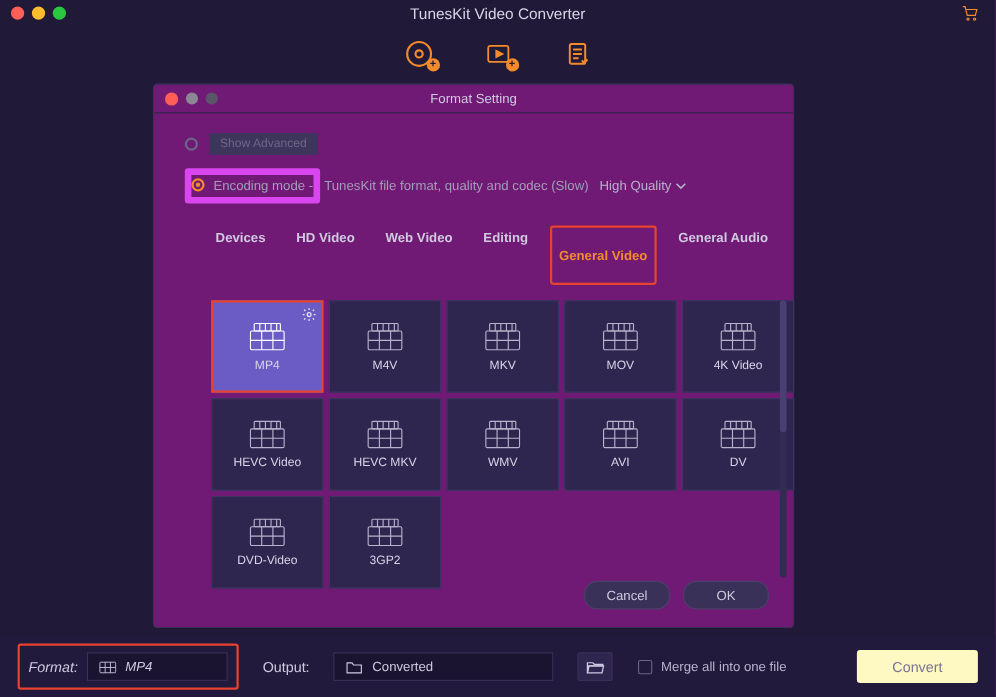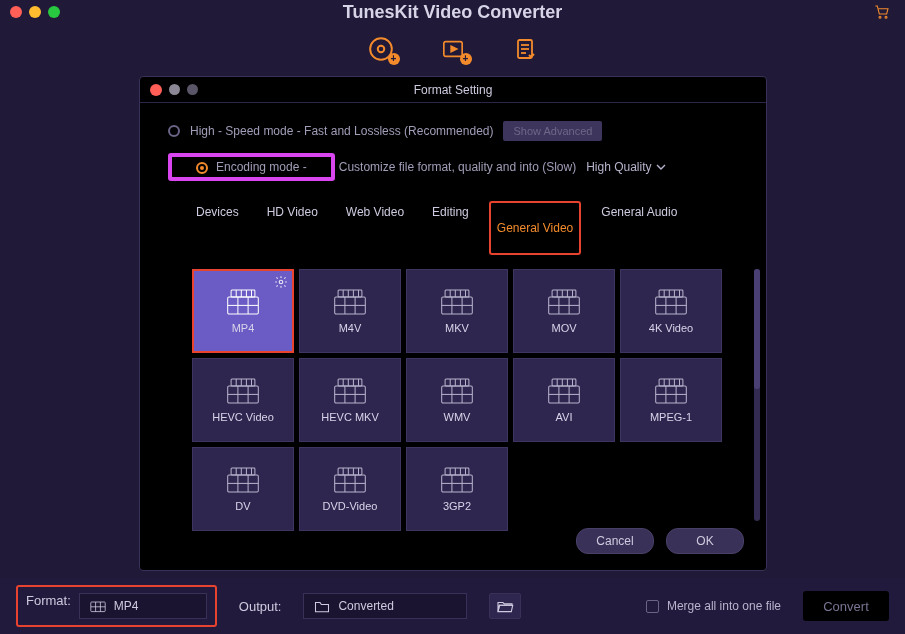--- a/index.html
+++ b/index.html
@@ -17,60 +17,60 @@
   display: flex; align-items: center;
   position: relative;
 }
 .traffic { display: flex; gap: 7px; padding-left: 10px; }
 .dot { width: 12px; height: 12px; border-radius: 50%; }
 .dot.red { background: #ff5f57; }
 .dot.yellow { background: #febc2e; }
 .dot.green { background: #28c840; }
 .app-title {
   position: absolute; left: 0; right: 0; text-align: center;
-  color: #d8d4e8; font-size: 18px; font-weight: 700;
+  color: #d8d4e8; font-size: 14px; font-weight: 400;
 }
 .cart-icon {
   position: absolute; right: 14px; top: 4px;
   color: #f38b2c;
 }
 .toolbar {
   height: 50px;
   display: flex; justify-content: center; align-items: center; gap: 44px;
 }
 .toolbar-btn { width: 28px; height: 28px; display:flex; align-items:center; justify-content:center; color:#f38b2c; position:relative; cursor:pointer;}
 .plus-corner { position:absolute; bottom:-2px; right:-5px; width:12px; height:12px; background:#f38b2c; border-radius:50%; color:#201937; font-size:10px; line-height:12px; text-align:center; font-weight:bold;}
 .modal {
   position: absolute;
   left: 139px; top: 76px;
-  width: 628px; height: 495px;
-  background: #000000;
+  width: 583px; height: 495px;
+  background: #701a75;
   border: 1px solid #3a3158;
   border-radius: 4px;
 }
 .modal-header {
   height: 26px;
   position: relative;
   display: flex; align-items: center;
   border-bottom: 1px solid #2e2648;
 }
 .modal-traffic { display:flex; gap:7px; padding-left:10px;}
 .modal-traffic .dot.g { background:#8b8795; width:11px; height:11px;}
 .modal-traffic .dot.g2 { background:#5a5668; width:11px; height:11px;}
 .modal-title { position:absolute; left:0; right:0; text-align:center; color:#cfcadf; font-size:12px;}
 .mode-area { padding: 18px 28px 0 28px; }
 .mode-row { display:flex; align-items:center; gap:10px; margin-bottom:12px; font-size:12px; color:#a39db8;}
 .radio { width:12px; height:12px; border-radius:50%; border:2px solid #6b6486; flex-shrink:0;}
 .radio.on { border-color:#f38b2c; position:relative;}
 .radio.on::after { content:''; position:absolute; inset:2px; background:#f38b2c; border-radius:50%;}
-.highlight-box { border:4px solid #d946ef; border-radius:3px; padding:3px 24px; display:inline-flex; align-items:flex-end; gap:8px;}
+.highlight-box { border:6px solid #d946ef; border-radius:3px; padding:3px 0; display:inline-flex; align-items:flex-start; gap:8px;}
 .adv-btn { background:#3d355c; color:#6e6888; font-size:11px; padding:4px 10px; border:none; border-radius:2px;}
 .quality-drop { color:#b8b3cc; font-size:12px; cursor:pointer; display:inline-flex; align-items:center; gap:4px;}
 .tabs { display:flex; gap:12px; padding: 8px 0 0 48px; font-size:12px; color:#cfcadf;}
-.tab { padding:4px 8px; cursor:pointer;}
+.tab { padding:4px 8px; cursor:pointer;font-weight:bold;}
 .tab-hl { border:2px solid #e8432e; border-radius:3px; color:#f38b2c; padding:18px 6px;}
 .grid-wrap { padding: 8px 16px 0 16px; position:relative;}
 .grid {
   display:grid;
   grid-template-columns: repeat(5, 102px);
   grid-auto-rows: 84px;
   gap: 5px;
   padding: 6px 4px 6px 36px;
 }
 .fmt {
@@ -100,27 +100,27 @@
   display:flex; align-items:center;
   padding: 0 16px;
   gap:22px;
 }
 .field-label { color:#cfcadf; font-size:13px;}
 .field-box {
   background:#1a1430; border:1px solid #3a3158;
   height:26px; display:flex; align-items:center; gap:8px;
   padding:0 10px; color:#cfcadf; font-size:12px;
 }
-.format-wrap { border:2px solid #e8432e; border-radius:3px; padding:6px 8px; display:flex; align-items:flex-start; gap:8px;}
+.format-wrap { border:2px solid #e8432e; border-radius:3px; padding:6px 8px; display:flex; align-items:center; gap:8px;font-style:italic;}
 .folder-btn { width:32px; height:26px; background:#2f2650; border:1px solid #3a3158; display:flex; align-items:center; justify-content:center; color:#cfcadf; cursor:pointer; border-radius:2px;}
 .merge { display:flex; align-items:center; gap:8px; color:#b8b3cc; font-size:12px; margin-left:auto;text-align:center;}
 .checkbox { width:13px; height:13px; border:1px solid #6b6486; border-radius:2px;}
 .convert-btn {
-  width:86px; height:30px; background:#000000; color:#7a7494;
-  border:none; border-radius:3px; font-size:13px;
+  width:110px; height:30px; background:#fef9c3; color:#7a7494;
+  border:none; border-radius:3px; font-size:13px;margin-left:42px;
 }
 svg { display:block; }
 </style>
 </head>
 <body>
 
 <div class="titlebar">
   <div class="traffic">
     <div class="dot red"></div>
     <div class="dot yellow"></div>
@@ -168,29 +168,28 @@
       <div class="dot red"></div>
       <div class="dot g"></div>
       <div class="dot g2"></div>
     </div>
     <div class="modal-title">Format Setting</div>
   </div>
 
   <div class="mode-area">
     <div class="mode-row">
       <span class="radio"></span>
-      <span>High - Speed mode - Fast and Lossless (Recommended)</span>
       <button class="adv-btn">Show Advanced</button>
     </div>
     <div class="mode-row">
       <span class="highlight-box">
         <span class="radio on"></span>
         <span>Encoding mode - </span>
       </span>
-      <span style="margin-left:-6px">Customize file format, quality and into (Slow)</span>
+      <span style="margin-left:-6px">TunesKit file format, quality and codec (Slow)</span>
       <span class="quality-drop">
         <span>High Quality</span>
         <svg width="10" height="10" viewBox="0 0 10 10">
             <path d="M1 3l4 4 4-4" stroke="#b8b3cc" stroke-width="1.4" fill="none"></path>
           </svg>
       </span>
     </div>
   </div>
 
   <div class="tabs">
@@ -331,34 +330,20 @@
             <line x1="26" y1="10" x2="26" y2="30"></line>
             <rect x="6" y="2" width="28" height="8" rx="1"></rect>
             <line x1="12" y1="2" x2="12" y2="10"></line>
             <line x1="18" y1="2" x2="18" y2="10"></line>
             <line x1="24" y1="2" x2="24" y2="10"></line>
             <line x1="30" y1="2" x2="30" y2="10"></line>
           </svg>
           <span>AVI</span>
         </div>
 
-      <div class="fmt">
-          <svg class="film-ico" viewBox="0 0 40 32" fill="none" stroke="#b8b3cc" stroke-width="1.2">
-            <rect x="2" y="10" width="36" height="20" rx="1.5"></rect>
-            <line x1="2" y1="20" x2="38" y2="20"></line>
-            <line x1="14" y1="10" x2="14" y2="30"></line>
-            <line x1="26" y1="10" x2="26" y2="30"></line>
-            <rect x="6" y="2" width="28" height="8" rx="1"></rect>
-            <line x1="12" y1="2" x2="12" y2="10"></line>
-            <line x1="18" y1="2" x2="18" y2="10"></line>
-            <line x1="24" y1="2" x2="24" y2="10"></line>
-            <line x1="30" y1="2" x2="30" y2="10"></line>
-          </svg>
-          <span>MPEG-1</span>
-        </div>
       <div class="fmt">
           <svg class="film-ico" viewBox="0 0 40 32" fill="none" stroke="#b8b3cc" stroke-width="1.2">
             <rect x="2" y="10" width="36" height="20" rx="1.5"></rect>
             <line x1="2" y1="20" x2="38" y2="20"></line>
             <line x1="14" y1="10" x2="14" y2="30"></line>
             <line x1="26" y1="10" x2="26" y2="30"></line>
             <rect x="6" y="2" width="28" height="8" rx="1"></rect>
             <line x1="12" y1="2" x2="12" y2="10"></line>
             <line x1="18" y1="2" x2="18" y2="10"></line>
             <line x1="24" y1="2" x2="24" y2="10"></line>
@@ -413,21 +398,21 @@
       <svg width="16" height="14" viewBox="0 0 40 32" fill="none" stroke="#cfcadf" stroke-width="2">
           <rect x="2" y="6" width="36" height="24" rx="2"></rect>
           <line x1="2" y1="18" x2="38" y2="18"></line>
           <line x1="14" y1="6" x2="14" y2="30"></line>
           <line x1="26" y1="6" x2="26" y2="30"></line>
         </svg>
       <span>MP4</span>
     </div>
   </div>
   <span class="field-label">Output:</span>
-  <div class="field-box" style="width:164px">
+  <div class="field-box" style="width:200px">
     <svg width="16" height="13" viewBox="0 0 24 20" fill="none" stroke="#cfcadf" stroke-width="1.6">
         <path d="M2 4h7l2 3h11v11H2z"></path>
       </svg>
     <span>Converted</span>
   </div>
   <div class="folder-btn">
     <svg width="18" height="14" viewBox="0 0 24 20" fill="none" stroke="#cfcadf" stroke-width="1.6">
         <path d="M2 5h7l2 2h11v2H4l-2 9z"></path>
         <path d="M4 9h19l-2 9H2z"></path>
       </svg>

